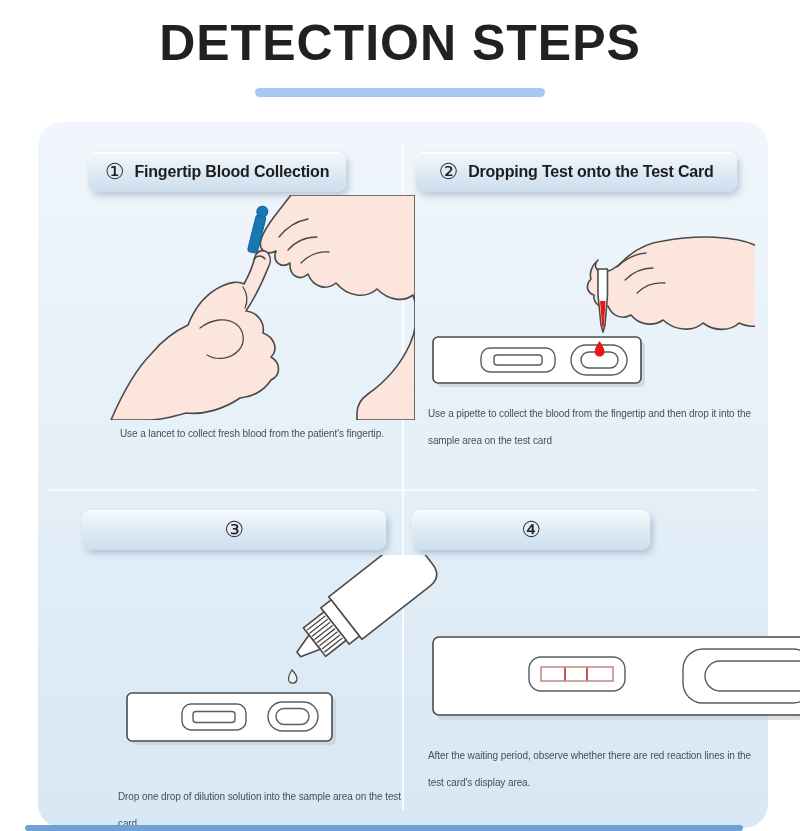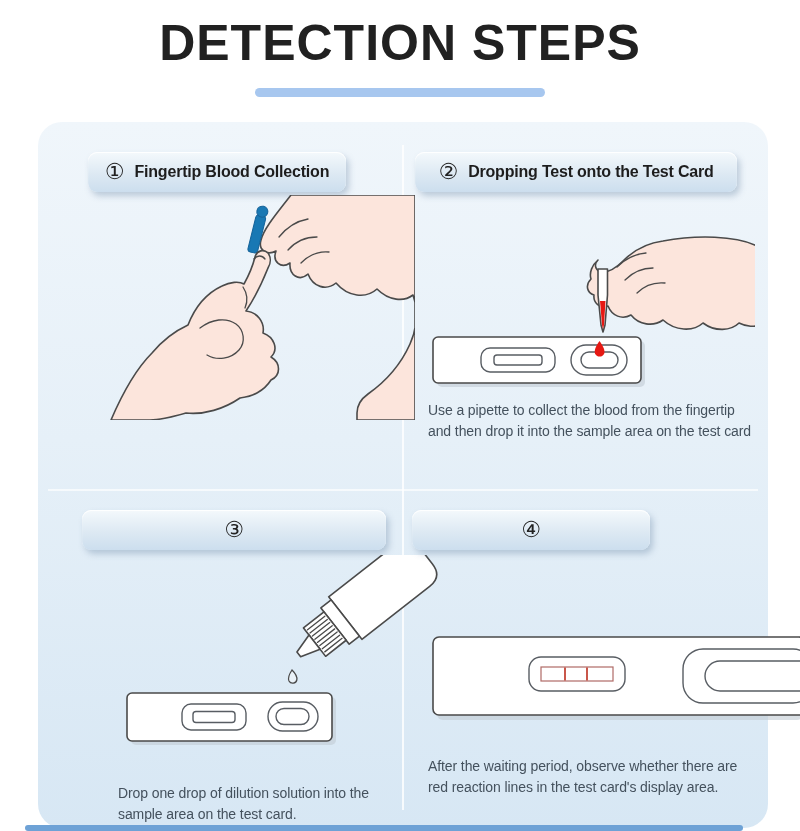--- a/index.html
+++ b/index.html
@@ -34,26 +34,26 @@
     background:linear-gradient(180deg,#f4f9fc 0%,#dde9f3 55%,#ccdeee 100%);
     box-shadow:3px 4px 6px rgba(105,135,165,.38), inset 0 1px 1px #ffffff;
     white-space:nowrap;}
   .pill .num{font-family:"DejaVu Sans", sans-serif;font-size:22px;line-height:1;color:#222;}
   .pill .lbl{font-size:16px;font-weight:700;color:var(--pill-text);letter-spacing:-0.2px;}
   #q1 .pill{left:8px;top:2px;width:258px;}
   #q2 .pill{left:5px;top:2px;width:322px;}
   #q3 .pill{left:12px;top:5px;width:304px;}
   #q4 .pill{left:4px;top:5px;width:238px;}
 
-  .caption{position:absolute;margin:0;font-size:14px;line-height:21px;
+  .caption{position:absolute;margin:0;font-size:10px;line-height:27px;
     color:var(--caption-color);letter-spacing:-0.1px;}
   #q1 .caption{left:40px;top:270px;width:268px;}
   #q2 .caption{left:18px;top:250px;width:332px;}
   #q3 .caption{left:48px;top:278px;width:292px;}
-  #q4 .caption{left:20px;top:251px;width:332px;}
+  #q4 .caption{left:20px;top:237px;width:332px;}
 
   .illus{position:absolute;}
   #q1 .illus{left:25px;top:45px;}
   #q2 .illus{left:15px;top:85px;}
   #q3 .illus{left:40px;top:50px;}
   #q4 .illus{left:17px;top:120px;}
 
   
   .sk{fill:var(--skin);stroke:var(--outline);stroke-width:1.6;stroke-linejoin:round;stroke-linecap:round;}
   .ln{fill:none;stroke:var(--outline);stroke-width:1.3;stroke-linecap:round;}
@@ -104,20 +104,21 @@
         <path class="sk" d="M 6 225 C 18 197 31 174 47 158 C 57 146 70 136 83 130
           C 90 112 102 98 117 91 C 125 87 134 86 139 89 C 144 80 148 70 150 62
           C 152 55 159 54 163 58 C 166 62 166 68 163 73 C 157 88 149 104 141 116
           C 152 117 160 127 158 138 C 169 142 174 154 166 162 C 176 168 176 180 166 185
           C 159 196 147 202 135 203 C 119 214 99 220 81 218 C 67 222 54 225 45 225 Z"></path>
         <path class="ln" d="M 95 133 C 107 124 121 122 131 129 C 139 135 141 147 134 155 C 126 164 112 166 102 160"></path>
         <path class="ln" d="M 149 64 C 152 60 157 60 160 64"></path>
         <path class="ln" d="M 138 92 C 142 98 143 106 140 113"></path>
       </g>
     </svg>
+    <p class="caption">Use a lancet to collect fresh blood from the patient's fingertip.</p>
   </section>
 
   <section class="quad" id="q2">
     <div class="pill">
       <span class="num">②</span>
       <span class="lbl">Dropping Test onto the Test Card</span>
     </div>
     <svg class="illus" width="330" height="160" viewBox="0 0 330 160">
 
       <g>

